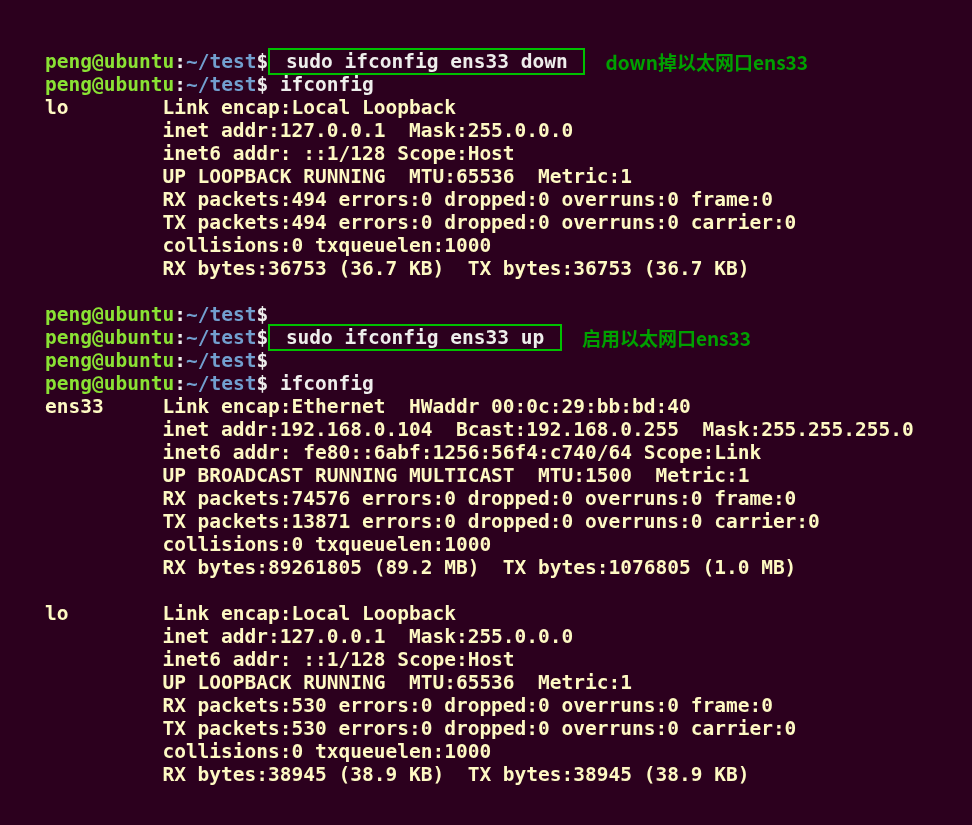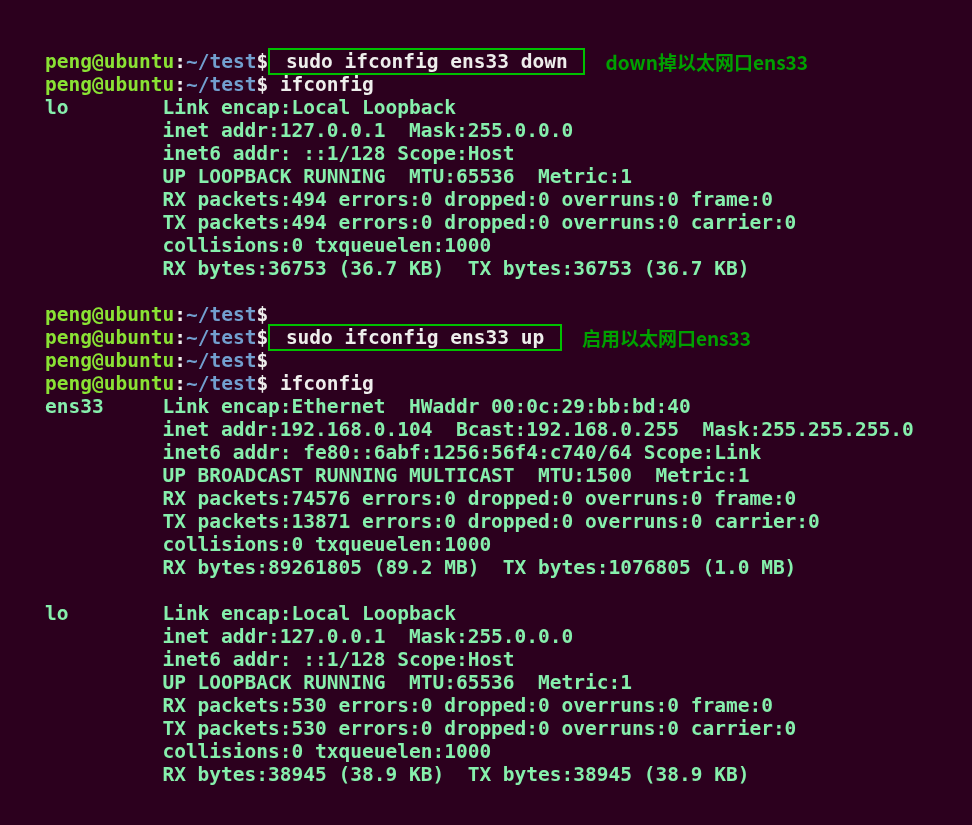--- a/index.html
+++ b/index.html
@@ -21,21 +21,21 @@
     font-weight: bold;
     margin-left: 43px;
   }
   .user  { color: #8ae234; }
   .host  { color: #8ae234; }
   .at    { color: #8ae234; }
   .colon { color: #eeeeec; }
   .path  { color: #729fcf; }
   .dollar{ color: #eeeeec; }
   .cmd   { color: #eeeeec; }
-  .out   { color: #86efac; }
+  .out   { color: #fef9c3; }
 
   .hl-box {
     border: 2px solid #00c000;
     display: inline-block;
     margin-top: -2px;
     margin-bottom: -2px;
   }
   .hl-box .cmd { padding: 0 4px; }
   .anno {
     color: #00a000;

